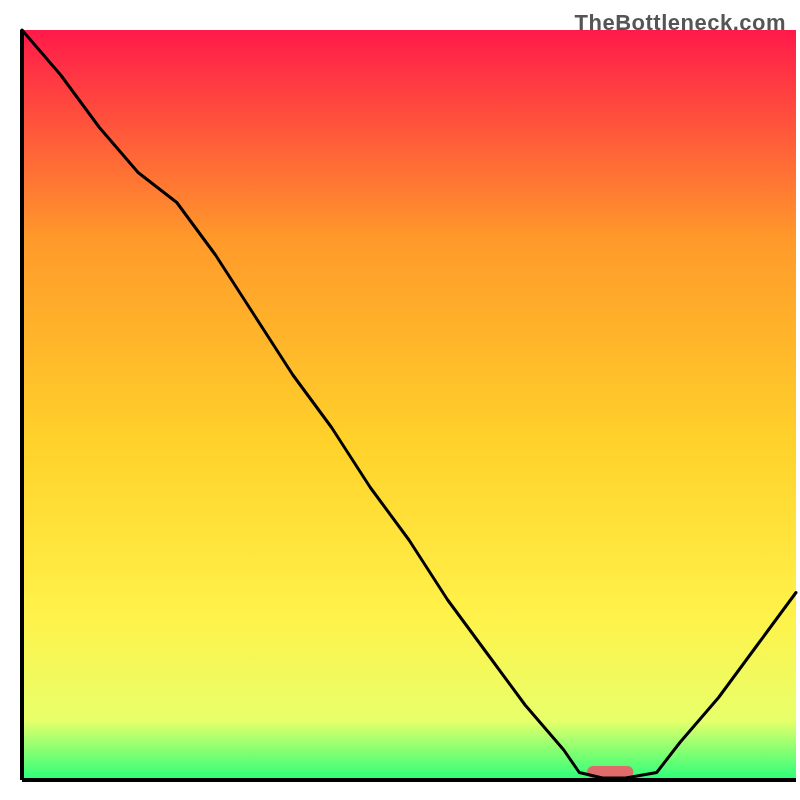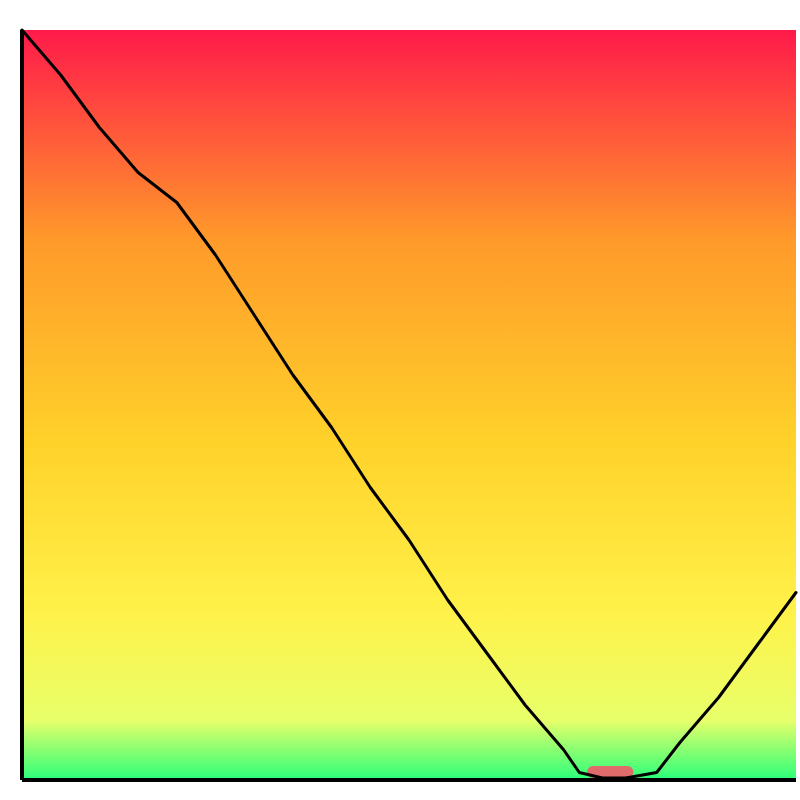--- a/index.html
+++ b/index.html
@@ -25,20 +25,21 @@
     font-weight: 600;
     letter-spacing: 0.5px;
     z-index: 5;
   }
   svg { display: block; }
 </style>
 </head>
 <body>
 
 <div class="chart-wrap">
+  <div class="watermark">TheBottleneck.com</div>
   <svg id="chart-svg" width="800" height="800" viewBox="0 0 800 800">
       <defs>
         <linearGradient id="bg-grad" x1="0" y1="0" x2="0" y2="1">
           <stop offset="0" stop-color="#ff1a4a"></stop>
           <stop offset="0.28" stop-color="#ff9a2a"></stop>
           <stop offset="0.55" stop-color="#ffd22a"></stop>
           <stop offset="0.78" stop-color="#fff24a"></stop>
           <stop offset="0.92" stop-color="#e8ff6a"></stop>
           <stop offset="1" stop-color="#2aff7a"></stop>
         </linearGradient>

